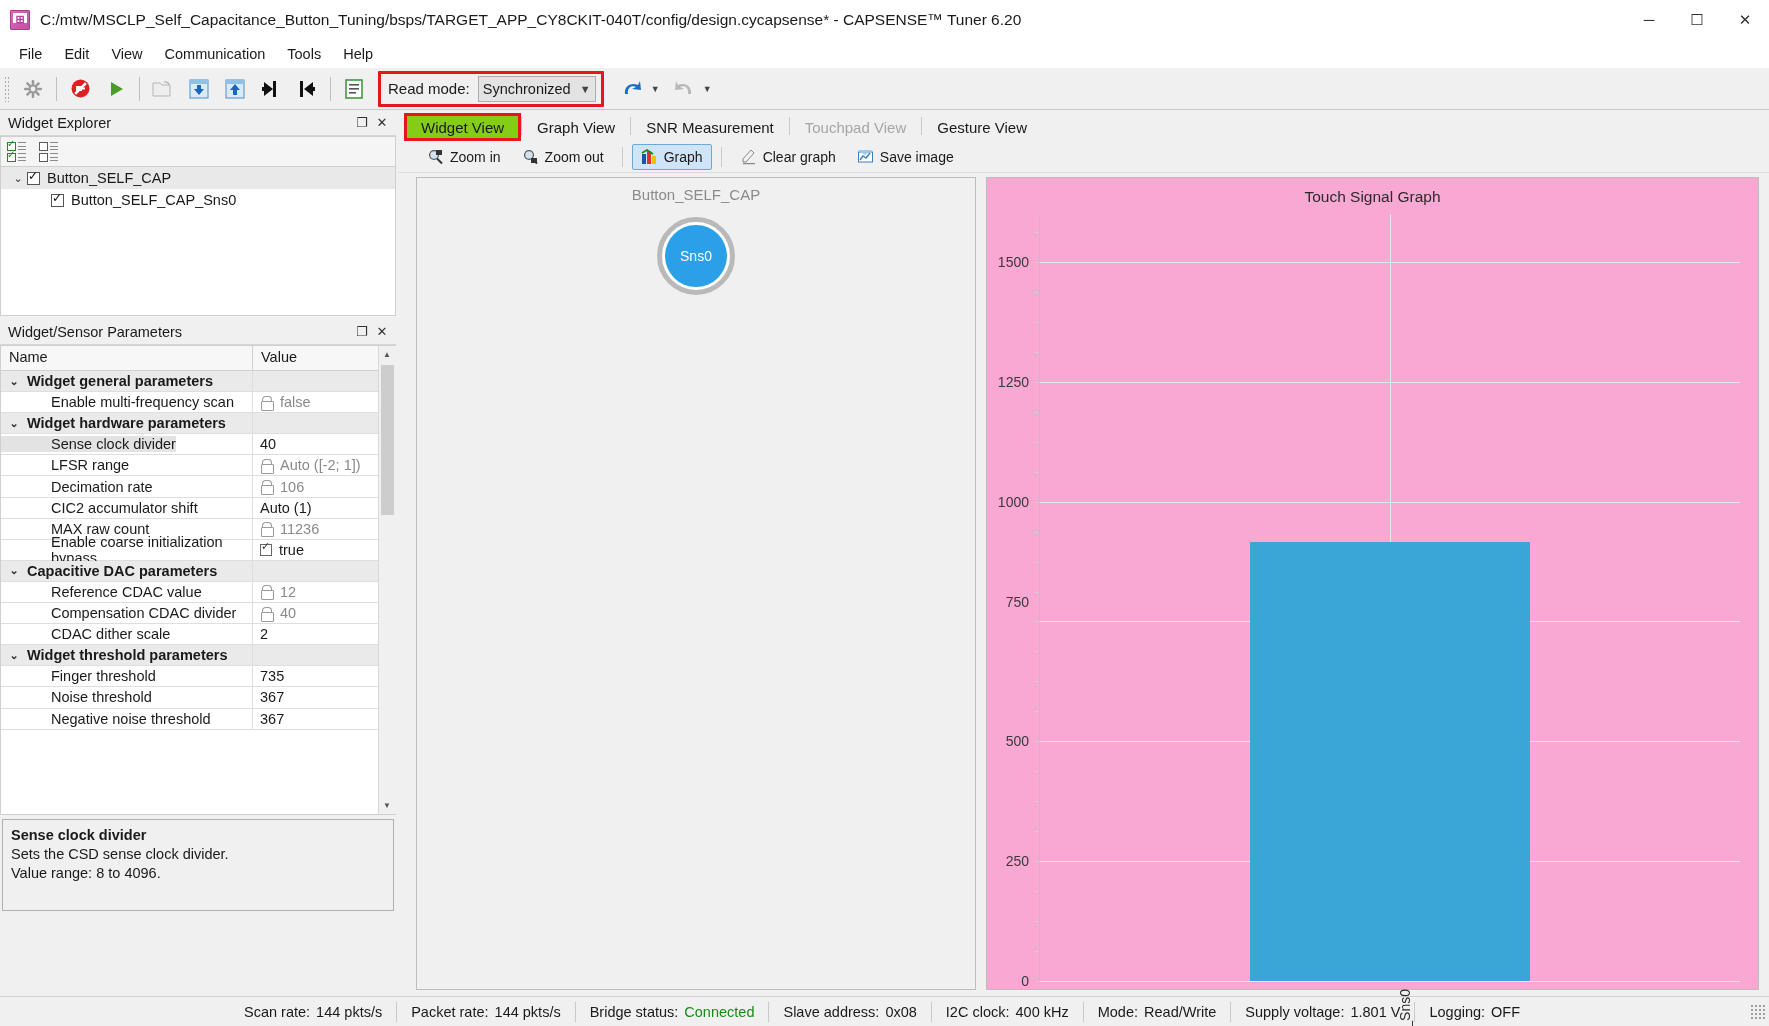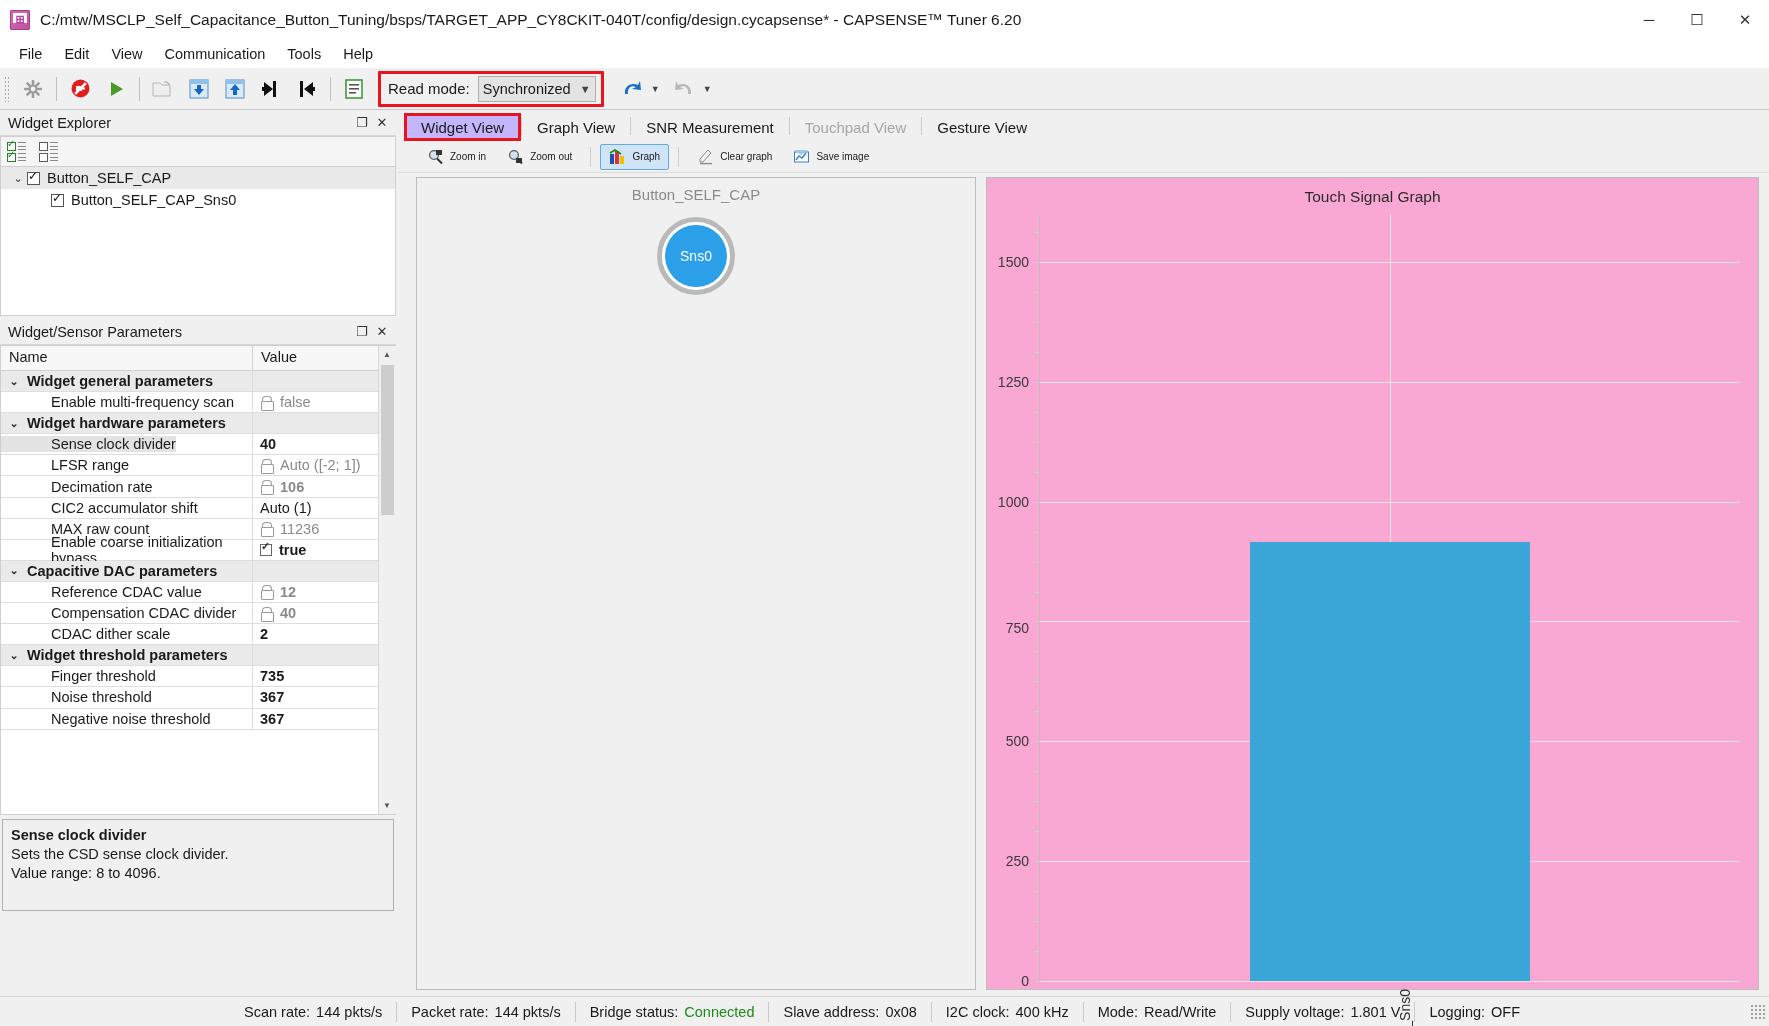--- a/index.html
+++ b/index.html
@@ -102,21 +102,21 @@
   .prow { display:flex; height:21.1px; font-size:14.5px; align-items:center; }
   .prow .name { width:252px; height:100%; display:flex; align-items:center;
                 border-bottom:1px solid #dedede; border-right:1px solid #dedede; }
   .prow .val { flex:1; height:100%; display:flex; align-items:center; padding-left:7px;
                border-bottom:1px solid #dedede; }
   .prow.group .name, .prow.group .val { background:#eaeaea; border-bottom:1px solid #dedede; }
   .prow.group .name { font-weight:bold; padding-left:0; }
   .prow.group .gchev { width:26px; text-align:center; font-size:11px; color:#333; }
   .prow .nm-indent { padding-left:50px; }
   .prow.sel-name .nm-indent { background:#e3e3e3; }
-  .prow .val.bold { font-weight:bold; }
+  .prow .val.bold { font-weight:normal; }
   .prow .val.locked { color:#8a8a8a; }
   .lock { width:13px; height:13px; margin-right:7px; flex:none; position:relative; }
   .lock::before { content:""; position:absolute; left:2px; top:0; width:8px; height:6px;
                   border:1.4px solid #9a9a9a; border-bottom:none; border-radius:4px 4px 0 0; }
   .lock::after { content:""; position:absolute; left:0.5px; top:5px; width:11px; height:8px;
                  border:1.4px solid #9a9a9a; border-radius:1px; background:#fff; }
   .vcb { width:12px; height:12px; border:1px solid #666; background:#fff; margin-right:7px;
          position:relative; flex:none; }
   .vcb::after { content:"✓"; position:absolute; left:0px; top:-5px; font-size:11px; color:#333; }
   .pt-scroll { width:17px; background:#f0f0f0; border-left:1px solid #d8d8d8;
@@ -130,27 +130,27 @@
   .desc-box { height:92px; min-height:92px; margin:4px 2px 3px 2px; border:1px solid #b0b0b0;
               background:#f0f0f0; padding:6px 8px; font-size:14.5px; line-height:19px; }
   .desc-title { font-weight:bold; }
 
   
   .right-col { flex:1; display:flex; flex-direction:column; min-width:0; background:#f0f0f0; }
   .tabstrip { height:31px; min-height:31px; display:flex; align-items:flex-end;
               background:#f0f0f0; padding-left:6px; position:relative; }
   .tab { height:28px; padding:0 14px; display:flex; align-items:center; font-size:15px;
          background:#f0f0f0; border:1px solid transparent; color:#1a1a1a; }
-  .tab.active { background:#c4b5fd; border:3px solid #e8141e; font-weight:normal; }
+  .tab.active { background:#84cc16; border:3px solid #e8141e; font-weight:normal; }
   .tab.disabled { color:#a6a6a6; }
   .tab-sep { width:1px; height:18px; background:#c9c9c9; align-self:center; }
 
   .view-toolbar { height:32px; min-height:32px; background:#f0f0f0; display:flex; align-items:center;
                   padding-left:20px; gap:3px; border-bottom:1px solid #dcdcdc; }
-  .vt-btn { display:flex; align-items:center; gap:6px; height:26px; padding:0 8px; font-size:10px;
+  .vt-btn { display:flex; align-items:center; gap:6px; height:26px; padding:0 8px; font-size:14px;
             border:1px solid transparent; border-radius:2px; }
   .vt-btn.active { background:#cfe4f7; border-color:#6aa9dc; }
   .vt-sep { width:1px; height:20px; background:#cccccc; margin:0 6px; }
 
   .panes { flex:1; display:flex; min-height:0; padding:4px 10px 6px 18px; gap:10px; }
   .widget-pane { width:560px; min-width:560px; background:#f0f0f0; border:1px solid #bdbdbd;
                  position:relative; display:flex; flex-direction:column; align-items:center; }
   .widget-title { margin-top:8px; font-size:15px; color:#8a8a8a; }
   .sensor-outer { margin-top:14px; width:78px; height:78px; border-radius:50%;
                   border:5px solid #b9b9b9; background:#ffffff; display:flex;
@@ -619,21 +619,21 @@
           </div>
         </div>
 
         <div class="graph-pane">
           <div class="graph-title">Touch Signal Graph</div>
           <div class="plot-area">
             <div class="y-axis-labels" id="y-axis">
                 <div class="y-lab" style="top: 767px;">0</div>
                 <div class="y-lab" style="top: 647.156px;">250</div>
                 <div class="y-lab" style="top: 527.312px;">500</div>
-                <div class="y-lab" style="top: 414px;">750</div>
+                <div class="y-lab" style="top: 388px;">750</div>
                 <div class="y-lab" style="top: 287.625px;">1000</div>
                 <div class="y-lab" style="top: 167.781px;">1250</div>
                 <div class="y-lab" style="top: 47.9375px;">1500</div>
               </div>
             <div class="plot-inner" id="plot-inner">
                 <div class="gridline" style="top: 767px;"></div>
                 <div class="tick" style="top: 767px;"></div>
                 <div class="gridline" style="top: 647.156px;"></div>
                 <div class="tick" style="top: 647.156px;"></div>
                 <div class="gridline" style="top: 527.312px;"></div>

